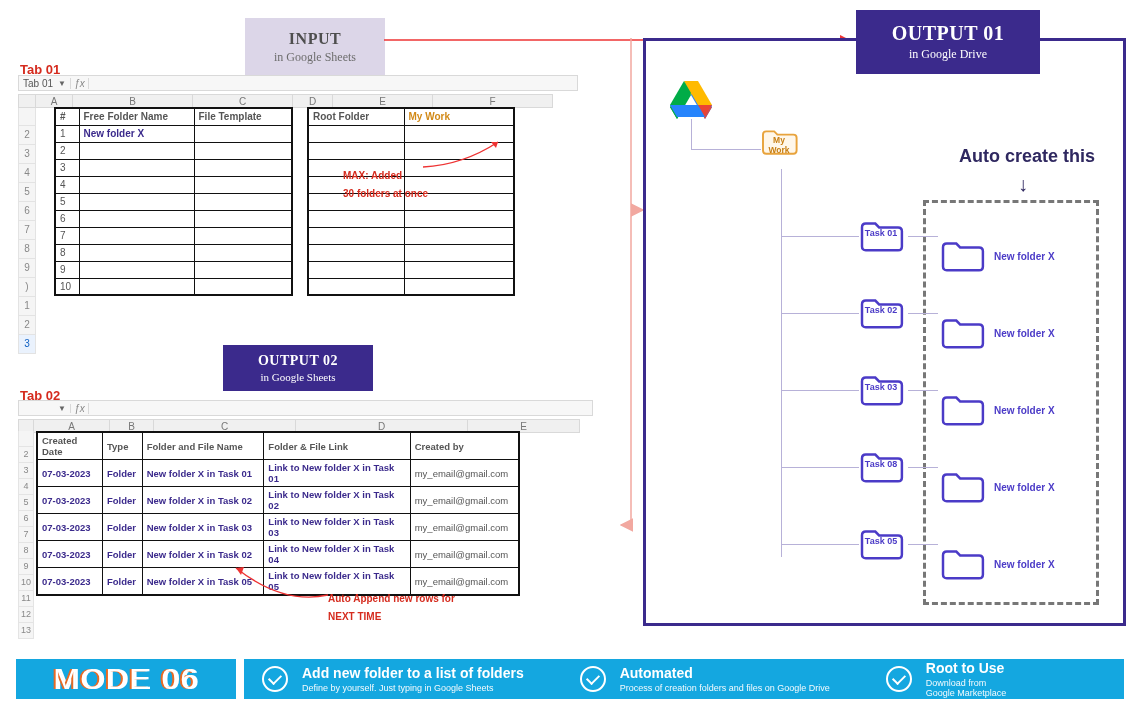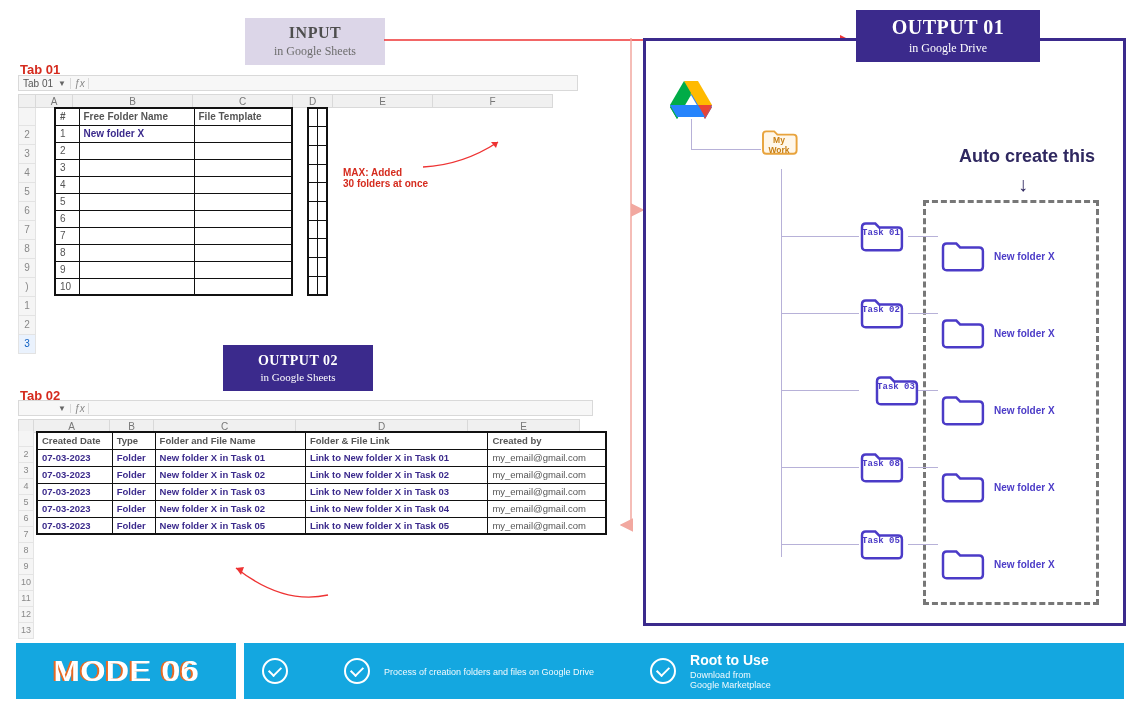--- a/index.html
+++ b/index.html
@@ -1,20 +1,20 @@
 <!DOCTYPE html>
 <html><head>
 <meta charset="utf-8">
 <style>
   * { box-sizing: border-box; margin: 0; padding: 0; }
   html, body { width: 1140px; height: 713px; font-family: Arial, Helvetica, sans-serif; background: #fff; overflow: hidden; }
   .canvas { position: relative; width: 1140px; height: 713px; }
 
   
-  .badge { position: absolute; text-align: center; padding: 6px 18px; font-family: Georgia, 'Times New Roman', serif; }
+  .badge { position: absolute; text-align: center; padding: 12px 18px; font-family: Georgia, 'Times New Roman', serif; }
   .badge .t1 { font-weight: 700; letter-spacing: .5px; }
   .badge .t2 { font-size: 12px; margin-top: 2px; }
   .badge-input { left: 245px; top: 18px; width: 140px; background:#dcd6e8; color:#5a4a7d; }
   .badge-input .t1 { font-size: 16px; color:#4e4e4e; }
   .badge-input .t2 { color:#6d6d6d; }
   .badge-out1 { left: 856px; top: 10px; width: 184px; background:#3b2a8c; color:#fff; z-index:5; }
   .badge-out1 .t1 { font-size: 20px; }
   .badge-out2 { left: 223px; top: 345px; width: 150px; background:#3b2a8c; color:#fff; padding:8px 14px; }
   .badge-out2 .t1 { font-size: 14px; }
   .badge-out2 .t2 { font-size: 11px; }
@@ -45,26 +45,26 @@
   #s1-left th:nth-child(3){width:98px}
   #s1-right th:nth-child(1){width:96px}
   #s1-right th:nth-child(2){width:110px}
   #s1-left td.newf { color:#3b2a8c; font-weight:700; }
   #s1-right th.myw { color:#d28a18; }
   .side-rows { position:absolute; left:0; top:33px; }
   .side-rows div { width:18px; height:19px; border:1px solid #e3e3e3; border-top:none; background:#f5f5f5; text-align:center; color:#888; line-height:18px; }
   .side-rows div:nth-child(1){height:18px; color:#888; background:#f5f5f5;}
   .side-rows div:last-child { color:#1061c3; background:#eaf2fd; }
 
-  .note-red { position:absolute; color:#d52b1e; font-weight:700; font-size:10px; line-height:11px; }
+  .note-red { position:absolute; color:#d52b1e; font-weight:700; font-size:10px; line-height:18px; }
 
   
   #sheet2 { left:18px; top:400px; width:600px; }
   #s2tbl th, #s2tbl td { font-size:9.5px; }
-  #s2tbl { width:571px; }
+  #s2tbl { width:484px; }
   #s2tbl th:nth-child(1){width:70px}
   #s2tbl th:nth-child(2){width:40px}
   #s2tbl th:nth-child(3){width:140px}
   #s2tbl th:nth-child(4){width:170px}
   #s2tbl th:nth-child(5){width:110px}
   #s2tbl td.fd { color:#3b2a8c; font-weight:600; }
   #s2-row-hdrs { position:absolute; left:0; top:31px; }
   #s2-row-hdrs div{ width:16px; height:16px; border:1px solid #e4e4e4; border-top:none; background:#f5f5f5; font-size:9px; text-align:center; color:#888; line-height:15px;}
   #s2-colhdrs .colhdr.cA{width:16px} #s2-colhdrs .colhdr.cB{width:76px} #s2-colhdrs .colhdr.cC{width:44px}
   #s2-colhdrs .colhdr.cD{width:142px} #s2-colhdrs .colhdr.cE{width:172px} #s2-colhdrs .colhdr.cF{width:112px}
@@ -77,28 +77,28 @@
   .dashbox { position:absolute; left:277px; top:159px; width:176px; height:405px; border:3px dashed #777; }
 
   .folder { position:absolute; display:flex; flex-direction:column; align-items:center; font-size:10px; font-weight:700; }
   .folder svg { width:46px; height:38px; }
   .folder.sm svg { width:40px; height:32px; }
   .folder .lbl { position:absolute; top:12px; width:100%; text-align:center; font-size:9px; line-height:10px; }
   .folder.sm .lbl { top:10px; font-size:8.5px; }
   .folder.orange svg path { stroke:#e8a33c; fill:#fff7ea; }
   .folder.orange .lbl{ color:#c77e12; }
   .folder.purple svg path { stroke:#4b3bc7; fill:#fff; }
-  .folder.purple .lbl{ color:#4b3bc7;font-family:Liberation Mono, monospace; }
+  .folder.purple .lbl{ color:#4b3bc7; }
   .nfx { position:absolute; font-size:10px; font-weight:700; color:#4b3bc7; }
 
   .tree-v { position:absolute; width:0; border-left:1.5px solid #b7b1d8; }
   .tree-h { position:absolute; height:0; border-top:1.5px solid #b7b1d8; }
 
   
-  .footer { position:absolute; left:16px; bottom:14px; right:16px; height:56px; display:flex; gap:8px; }
+  .footer { position:absolute; left:16px; bottom:14px; right:16px; height:40px; display:flex; gap:8px; }
   .footer .blk { background:#14a7e0; color:#fff; display:flex; align-items:center; padding:0 18px; }
   .footer .mode { width:220px; justify-content:center; font-family: Impact, 'Arial Black', sans-serif; font-size:30px; letter-spacing:2px; color:#fff; text-shadow: -2px 0 #e76a24, 2px 0 #fff; }
   .footer .feat { flex:1; gap:14px; }
   .chk { width:26px; height:26px; border:2.5px solid #fff; border-radius:50%; display:flex; align-items:center; justify-content:center; flex:none; }
   .chk::after { content:""; width:10px; height:6px; border-left:2.5px solid #fff; border-bottom:2.5px solid #fff; transform:rotate(-45deg); margin-top:-2px;}
   .feat .txt .h { font-weight:700; font-size:14px; }
   .feat .txt .s { font-size:9px; opacity:.95; margin-top:2px; } 
   .footer .big { flex:3.2; }
 
   
@@ -230,20 +230,24 @@
             </tr>
             <tr>
               <td>10</td>
               <td></td>
               <td></td>
             </tr>
     </tbody>
         </table>
     <table id="s1-right" class="tbl">
       <tbody>
+            <tr>
+              <th>Root Folder</th>
+              <th class="myw">My Work</th>
+            </tr>
       <tr>
               <td></td>
               <td></td>
             </tr>
             <tr>
               <td></td>
               <td></td>
             </tr>
             <tr>
               <td></td>
@@ -360,20 +364,22 @@
           </tr>
     <tr>
             <td class="fd">07-03-2023</td>
             <td class="fd">Folder</td>
             <td class="fd">New folder X in Task 05</td>
             <td class="fd">Link to New folder X in Task 05</td>
             <td>my_email@gmail.com</td>
           </tr>
   </tbody>
       </table>
+  <div class="note-red" style="left:310px; top:190px; white-space:pre;">Auto Append new rows for
+NEXT TIME</div>
   <svg class="flow" style="left:210px; top:160px;" width="110" height="50">
     <path d="M100 35 Q 55 45 8 8" stroke="#e33" stroke-width="1.4" fill="none"></path>
     <path d="M8 8 l8 -1 l-3 8 z" fill="#e33"></path>
   </svg>
 </div>
 
 <div class="panel">
 
   <svg style="position:absolute; left:24px; top:40px;" width="42" height="38">
     <polygon points="14,2 28,2 42,26 35,38 7,38 0,26" fill="#ffffff"></polygon>
@@ -432,21 +438,21 @@
           <path d="M4 12 q0-4 4-4 h10 l4 4 h20 q4 0 4 4 v16 q0 4 -4 4 H8 q-4 0 -4-4 z" stroke-width="2.6"></path>
         </svg>
         <div class="lbl">Task 01</div>
       </div>
   <div class="folder purple" style="left:212px; top:252px;">
     <svg viewBox="0 0 48 40">
           <path d="M4 12 q0-4 4-4 h10 l4 4 h20 q4 0 4 4 v16 q0 4 -4 4 H8 q-4 0 -4-4 z" stroke-width="2.6"></path>
         </svg>
         <div class="lbl">Task 02</div>
       </div>
-  <div class="folder purple" style="left:212px; top:329px;margin-left:15px;">
+  <div class="folder purple" style="left:212px; top:329px;">
     <svg viewBox="0 0 48 40">
           <path d="M4 12 q0-4 4-4 h10 l4 4 h20 q4 0 4 4 v16 q0 4 -4 4 H8 q-4 0 -4-4 z" stroke-width="2.6"></path>
         </svg>
         <div class="lbl">Task 03</div>
       </div>
   <div class="folder purple" style="left:212px; top:406px;">
     <svg viewBox="0 0 48 40">
           <path d="M4 12 q0-4 4-4 h10 l4 4 h20 q4 0 4 4 v16 q0 4 -4 4 H8 q-4 0 -4-4 z" stroke-width="2.6"></path>
         </svg>
         <div class="lbl">Task 08</div>
@@ -488,23 +494,28 @@
         </svg>
       </div>
   <div class="nfx" style="left:348px; top:518px;">New folder X</div>
 
 </div>
 
 <div class="footer">
   <div class="blk mode">MODE 06</div>
   <div class="blk feat big">
     <div class="chk"></div>
+    <div class="txt">
+          <div class="h">Add new folder to a list of  folders</div>
+          <div class="s">Define by yourself. Just typing in Google Sheets</div>
+        </div>
     <div style="width:28px"></div>
     <div class="chk"></div>
     <div class="txt">
+          <div class="h">Automated</div>
           <div class="s">Process of creation folders and files on Google Drive</div>
         </div>
     <div style="width:28px"></div>
     <div class="chk"></div>
     <div class="txt">
           <div class="h">Root to Use</div>
           <div class="s" style="white-space:pre;">Download from
 Google Marketplace</div>
         </div>
   </div>

